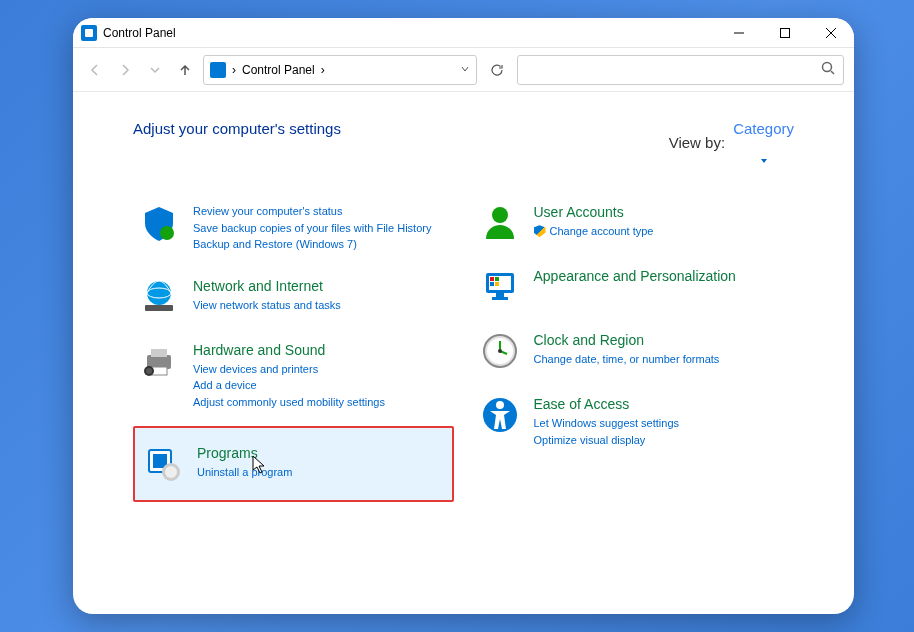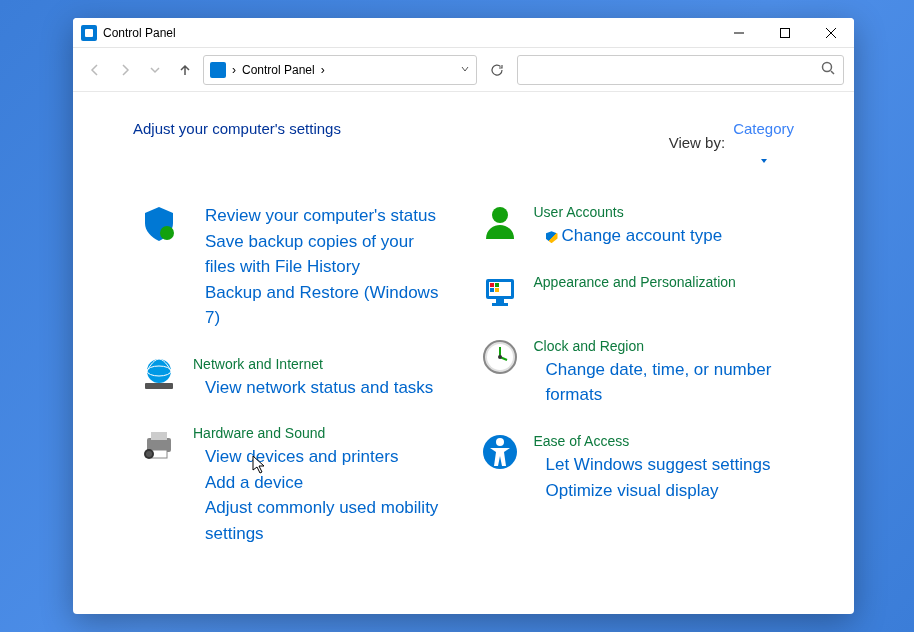--- a/index.html
+++ b/index.html
@@ -12,21 +12,21 @@
   overflow: hidden;
   position: relative;
 }
 .window {
   position: absolute;
   left: 73px;
   top: 18px;
   width: 781px;
   height: 596px;
   background: #fff;
-  border-radius: 4px;
+  border-radius: 20px;
   box-shadow: 0 8px 32px rgba(0,0,0,0.3);
   display: flex;
   flex-direction: column;
   overflow: hidden;
 }
 .titlebar {
   height: 30px;
   background: #fff;
   display: flex;
   align-items: center;
@@ -157,26 +157,25 @@
 }
 .cat-body { flex: 1; }
 .cat-title {
   font-size: 14px;
   color: #0d7a3e;
   cursor: pointer;
   margin-bottom: 2px;
   line-height: 1.3;
 }
 .cat-link {
-  font-size: 17px;
+  font-size: 11px;
   color: #0066cc;
   cursor: pointer;
   display: block;
   line-height: 1.5;
-  margin-left: 12px;
 }
 .cat-link.shield::before {
   content: "";
   display: inline-block;
   width: 12px;
   height: 12px;
   margin-right: 4px;
   vertical-align: -2px;
   background: linear-gradient(135deg, #0078d4 50%, #ffb900 50%);
   clip-path: polygon(50% 0%, 100% 20%, 100% 60%, 50% 100%, 0% 60%, 0% 20%);
@@ -320,20 +319,34 @@
               </svg>
           </div>
           <div class="cat-body">
             <div class="cat-title">Hardware and Sound</div>
             <span class="cat-link">View devices and printers</span>
             <span class="cat-link">Add a device</span>
             <span class="cat-link">Adjust commonly used mobility settings</span>
           </div>
         </div>
 
+        <div class="category highlighted">
+          <div class="cat-icon">
+            <svg width="40" height="40" viewBox="0 0 40 40">
+                <rect x="6" y="6" width="22" height="22" rx="2" fill="#fff" stroke="#0078d4" stroke-width="2"></rect>
+                <rect x="10" y="10" width="14" height="14" fill="#0078d4"></rect>
+                <circle cx="28" cy="28" r="9" fill="#ccc"></circle>
+                <circle cx="28" cy="28" r="6" fill="#eee"></circle>
+              </svg>
+          </div>
+          <div class="cat-body">
+            <div class="cat-title">Programs</div>
+            <span class="cat-link">Uninstall a program</span>
+          </div>
+        </div>
 
       </div>
 
       <div class="col">
 
         <div class="category">
           <div class="cat-icon">
             <svg width="40" height="40" viewBox="0 0 40 40">
                 <circle cx="20" cy="12" r="8" fill="#13a10e"></circle>
                 <path d="M6 36 C6 26 14 22 20 22 C26 22 34 26 34 36 Z" fill="#13a10e"></path>

